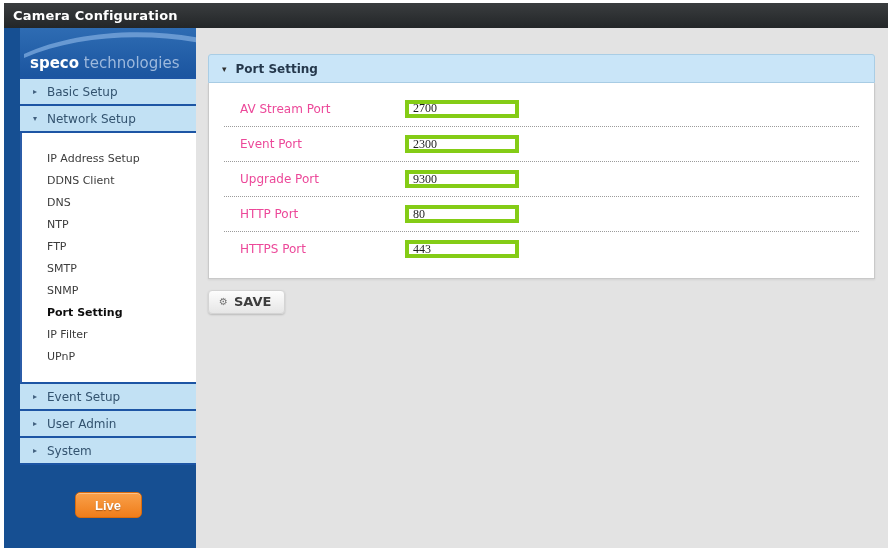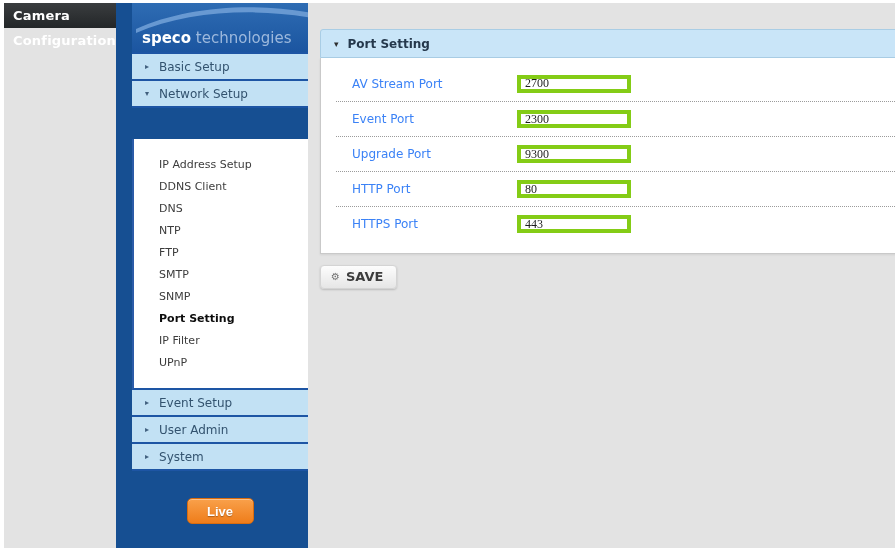--- a/index.html
+++ b/index.html
@@ -8,58 +8,58 @@
     --panel-header-blue:#c9e5f8;
     --footer-navy:#164f92;
     --live-orange:#ef7d1a;
     --content-gray:#e3e3e3;
     --titlebar-dark:#27292b;
   }
   *{box-sizing:border-box;margin:0;padding:0;}
   html,body{width:895px;height:559px;overflow:hidden;background:#fff;
     font-family:"DejaVu Sans","Liberation Sans",sans-serif;}
   .page{width:895px;height:559px;padding:3px 7px 11px 4px;background:#fff;}
-  .app{width:884px;height:545px;display:flex;flex-direction:row;background:var(--content-gray,#e3e3e3);}
+  .app{width:884px;height:545px;display:flex;flex-direction:column;background:var(--content-gray,#e3e3e3);}
   
   .titlebar{height:25px;flex:0 0 25px;background:linear-gradient(180deg,#3a3d3f,var(--titlebar-dark,#232628));
     color:#fff;font-weight:bold;font-size:13px;line-height:25px;padding-left:9px;letter-spacing:.2px;}
   .appbody{flex:1;display:flex;min-height:0;}
   
   .sidebar{width:192px;flex:0 0 192px;display:flex;flex-direction:column;background:var(--footer-navy,#164f92);padding-left:16px;}
   .logo{height:51px;flex:0 0 51px;position:relative;overflow:hidden;
     background:linear-gradient(180deg,#2e6cb3,#1b55a0);border-bottom:2px solid var(--accent-blue,#1d55a4);}
   .logo svg{position:absolute;left:0;top:0;}
   .logo-text{position:absolute;left:10px;bottom:5px;font-size:15px;white-space:nowrap;}
   .logo-text .b{color:#ffffff;font-weight:bold;}
   .logo-text .l{color:#9db9dd;font-weight:normal;}
   .nav{display:flex;flex-direction:column;}
   .nav-header{height:27px;background:var(--sidebar-header-blue,#c2e1f4);border-bottom:2px solid var(--accent-blue,#1d55a4);
     display:flex;align-items:center;color:#33536f;font-size:12px;font-weight:500;cursor:pointer;}
   .nav-header .tri{width:10px;margin:0 7px 0 10px;font-size:8px;color:#41607e;text-align:center;}
   .submenu{background:#fff;border-bottom:2px solid var(--accent-blue,#1d55a4);border-left:2px solid #2b5ca8;
-    padding:15px 0 14px 0;margin-top:31px;}
+    padding:15px 0 14px 0;}
   .subitem{height:22px;line-height:22px;padding-left:25px;font-size:11px;color:#3c3c3c;cursor:pointer;white-space:nowrap;}
   .subitem.active{font-weight:bold;color:#0c0c0c;}
   .sidebar-footer{flex:1;background:var(--footer-navy,#164f92);text-align:center;padding-top:27px;}
   .live-btn{display:inline-block;width:67px;height:26px;border-radius:5px;cursor:pointer;
     background:linear-gradient(180deg,#f9a14b,var(--live-orange,#ef7d1a));
     border:1px solid #d96c0e;color:#fff;font-weight:bold;font-size:13px;
     text-shadow:0 1px 1px rgba(90,40,0,.45);box-shadow:inset 0 1px 0 rgba(255,255,255,.35);}
   
   .content{flex:1;background:var(--content-gray,#e3e3e3);padding:26px 13px 0 12px;min-width:0;}
   .panel{width:667px;}
   .panel-header{height:29px;background:var(--panel-header-blue,#c9e5f8);border:1px solid #a9cde5;
     border-radius:3px 3px 0 0;display:flex;align-items:center;padding-left:13px;cursor:pointer;}
   .panel-header .tri{font-size:9px;color:#2e2e2e;margin-right:9px;}
   .panel-title{font-size:12px;font-weight:bold;color:#25384c;}
   .panel-body{background:#fff;border:1px solid #c9c9c9;border-top:none;padding:8px 15px 12px 15px;
     box-shadow:0 1px 2px rgba(0,0,0,.08);}
   .row{height:35px;display:flex;align-items:center;padding-left:16px;}
   .row + .row{border-top:1px dotted #9b9b9b;}
-  .row label{width:165px;font-size:12px;color:#3b82f6;flex:0 0 165px;}
+  .row label{width:165px;font-size:12px;color:#ec4899;flex:0 0 165px;}
   .row input{width:114px;height:18px;border:4px solid #84cc16;font-size:12px;color:#1d1d1d;
     padding:0 4px;font-family:Liberation Serif, serif;background:#fff;}
   .save-btn{margin-top:11px;display:inline-flex;align-items:center;gap:6px;cursor:pointer;
     padding:3px 13px 4px 10px;border-radius:4px;border:1px solid #d4d4d4;
     background:linear-gradient(180deg,#fdfdfd,#e6e6e6);box-shadow:0 1px 2px rgba(0,0,0,.18);
     font-size:13px;font-weight:bold;color:#3d3d3d;font-family:"DejaVu Sans","Liberation Sans",sans-serif;}
   .save-btn .gear{font-size:10px;color:#737373;font-weight:normal;}
 </style>
 </head>
 <body>

